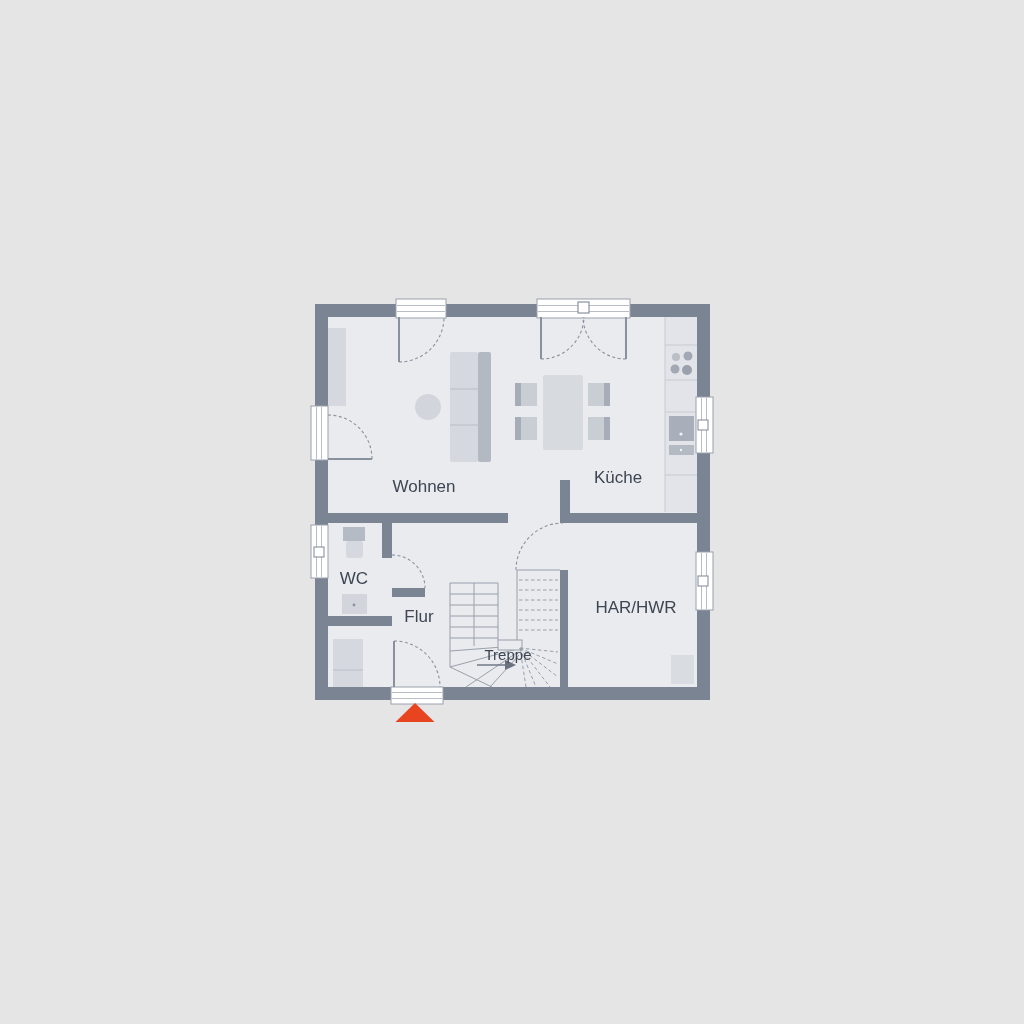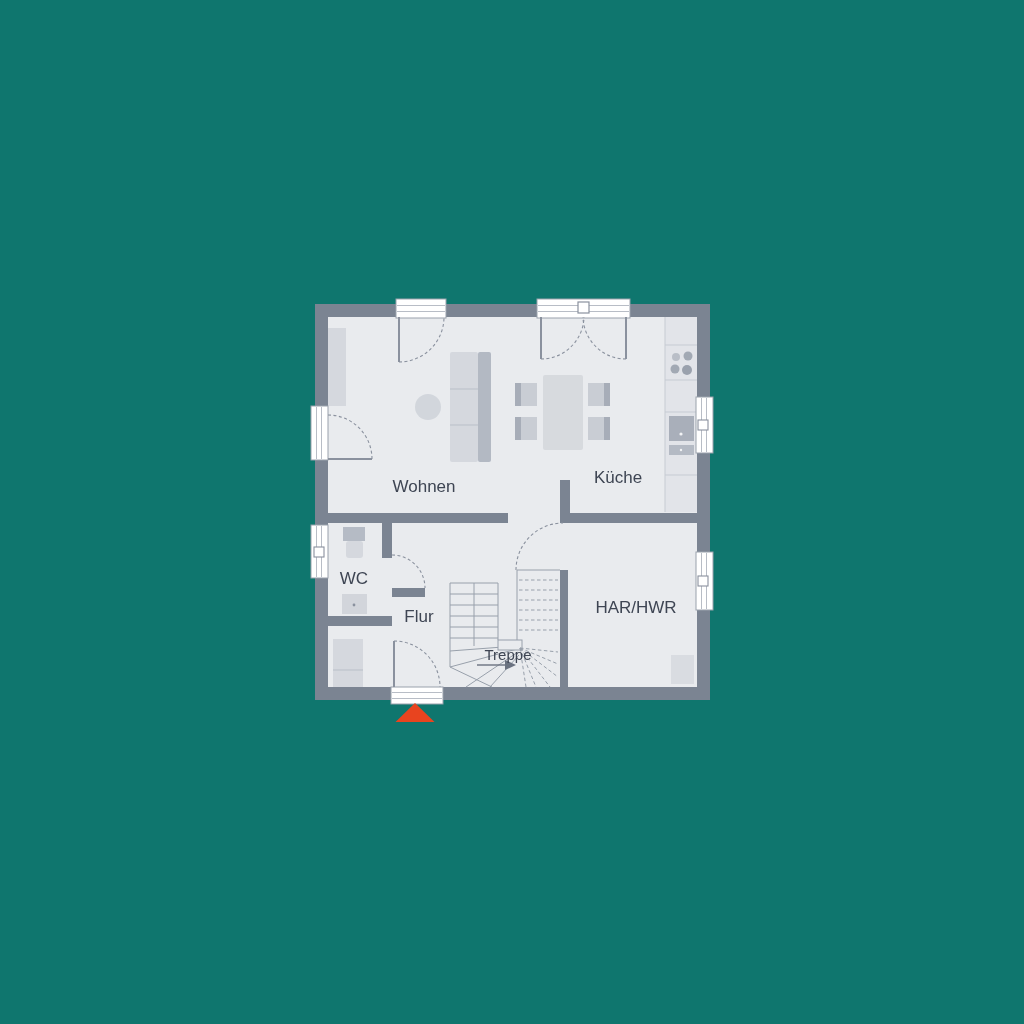--- a/index.html
+++ b/index.html
@@ -1,16 +1,16 @@
 <!DOCTYPE html>
 <html><head>
 <meta charset="utf-8">
 <style>
   html,body{margin:0;padding:0;background:#ffffff;}
-  .canvas{position:relative;width:1024px;height:1024px;background:#0f766e;overflow:hidden;
+  .canvas{position:relative;width:1024px;height:1024px;background:#e5e5e5;overflow:hidden;
           font-family:"Liberation Sans", sans-serif;}
   .canvas svg{position:absolute;left:0;top:0;width:1024px;height:1024px;}
   .room-label{font-family:"Liberation Sans", sans-serif;font-size:17px;fill:#3e4553;
               text-anchor:middle;}
   .room-label.small{font-size:15px;}
   .wall{fill:#7b8492;}
   .floor{fill:#e9ebee;}
   .win{fill:#ffffff;stroke:#9aa1ac;stroke-width:1;}
   .winline{stroke:#b0b6c0;stroke-width:0.9;}
   .leaf{stroke:#8a919e;stroke-width:2;fill:none;}

